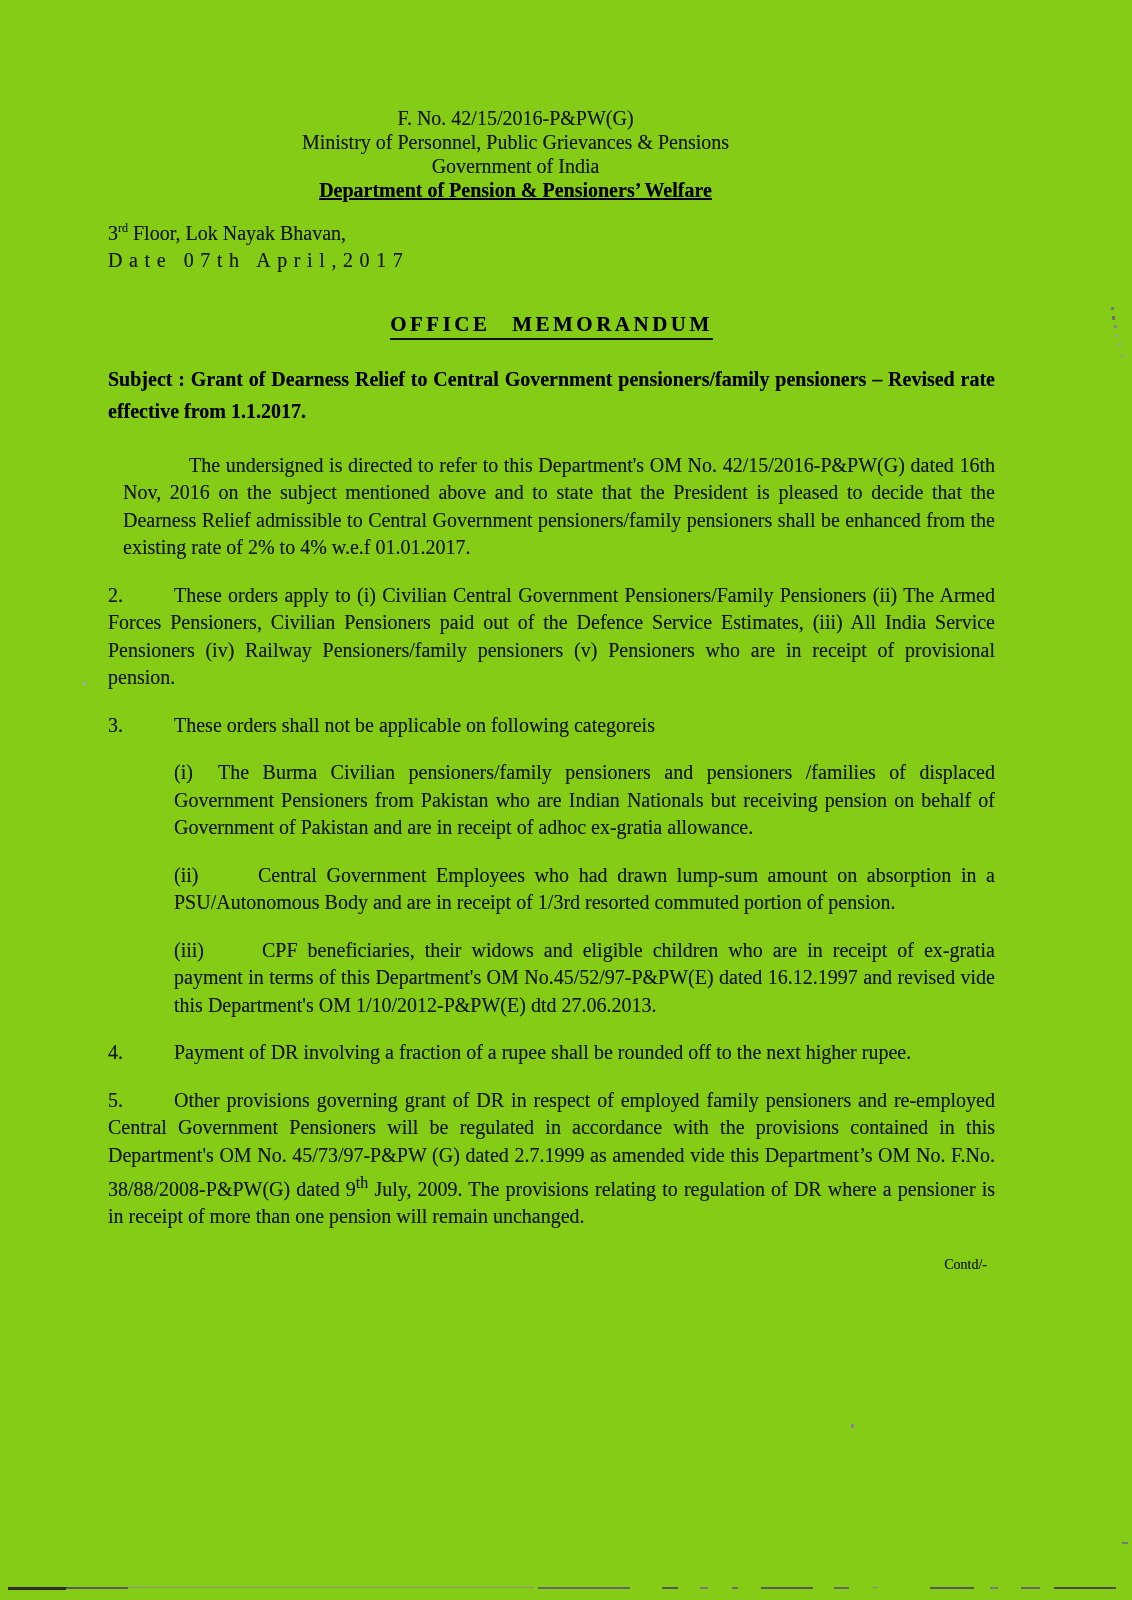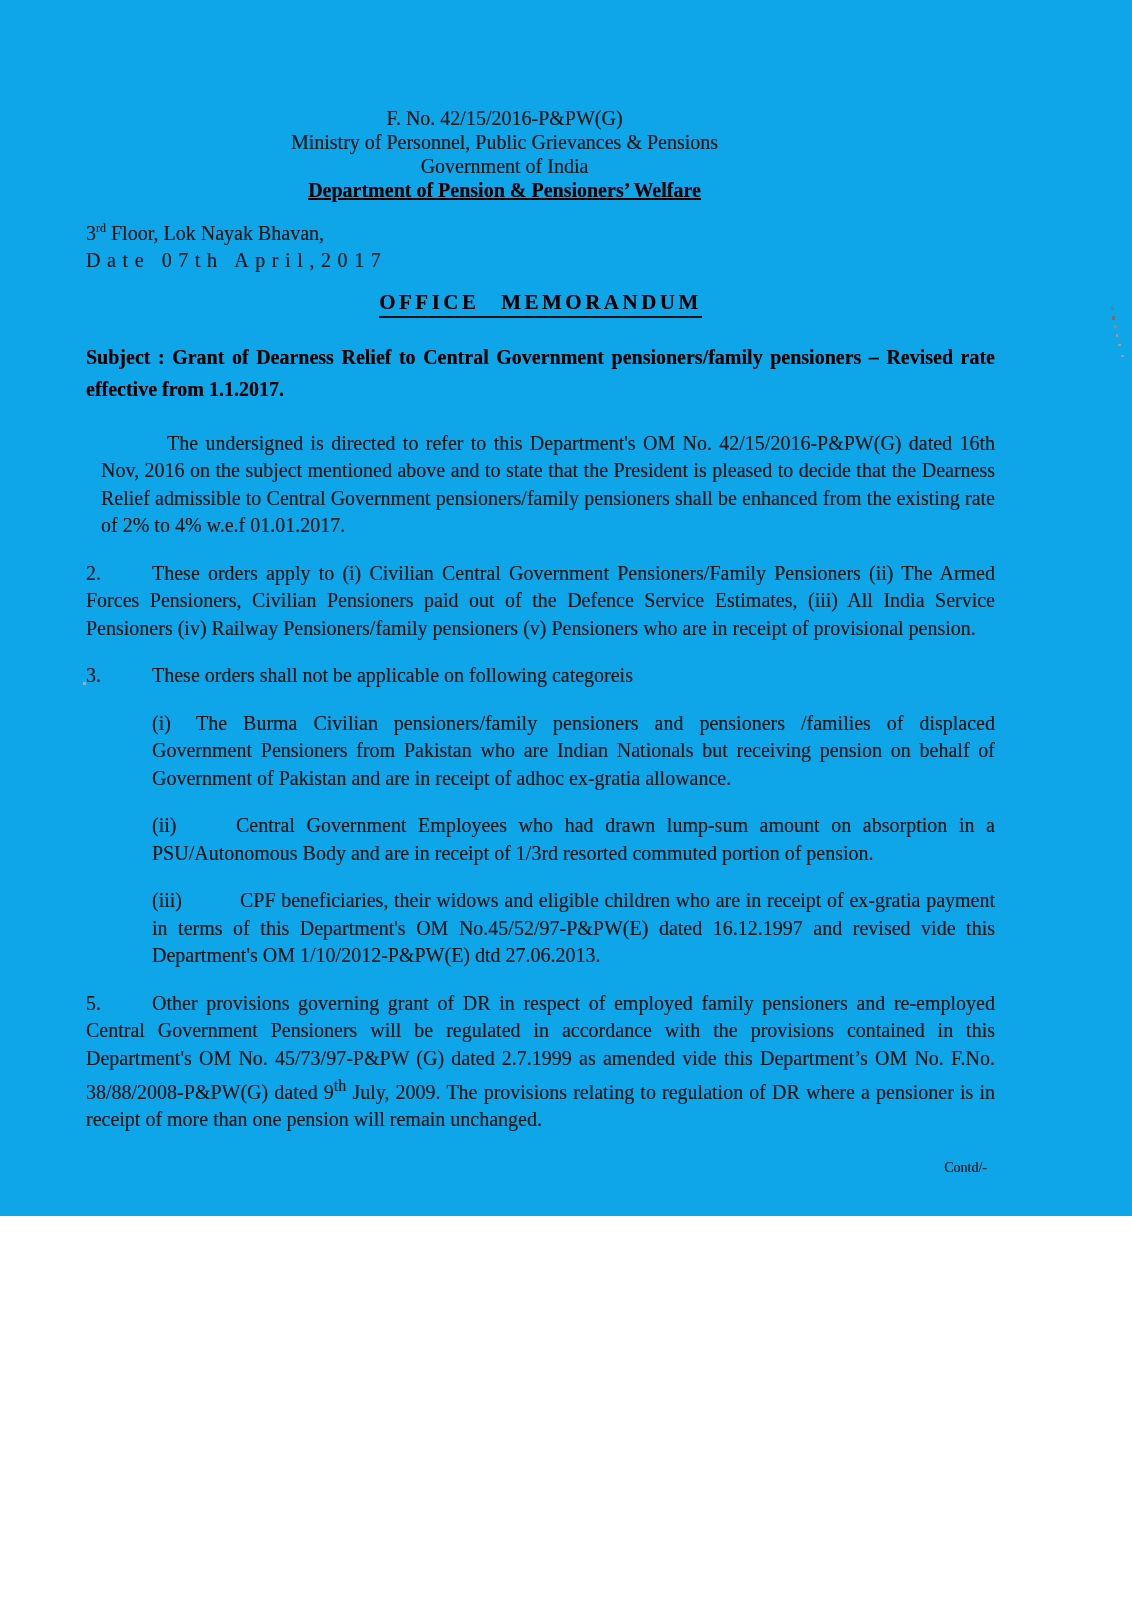--- a/index.html
+++ b/index.html
@@ -1,22 +1,22 @@
 <!DOCTYPE html>
 <html><head>
 <meta charset="utf-8">
 <style>
   html, body { margin: 0; padding: 0; background: #ffffff; }
   .page {
     position: relative;
     width: 1132px;
-    height: 1216px;
-    background: #0ea5e9;
+    height: 1600px;
+    background: #84cc16;
     box-sizing: border-box;
-    padding: 106px 137px 0 86px;
+    padding: 106px 137px 0 108px;
     font-family: "Liberation Serif", "DejaVu Serif", serif;
     color: #171717;
     text-shadow: 0 0 0.5px rgba(0,0,0,0.45);
     overflow: hidden;
   }
   .letterhead {
     text-align: center;
     margin-right: 72px;
     font-size: 20px;
     line-height: 24px;
@@ -25,21 +25,21 @@
   .address {
     margin-top: 13px;
     text-align: left;
     padding-right: 37px;
     font-size: 20px;
     line-height: 27.5px;
   }
   .address sup { font-size: 12px; }
   .date-line { letter-spacing: 0.33em; }
   .om-title {
-    margin-top: 15px;
+    margin-top: 37px;
     text-align: center;
     font-size: 21px;
     font-weight: bold;
     color: #000;
   }
   .om-underline {
     letter-spacing: 3.5px;
     word-spacing: 13px;
     border-bottom: 2.5px solid #111;
     padding-bottom: 2px;
@@ -104,20 +104,21 @@
   <p class="para"><span class="pnum">2.</span><span>These orders apply to (i) Civilian Central Government Pensioners/Family Pensioners (ii) The Armed Forces Pensioners, Civilian Pensioners paid out of the Defence Service Estimates, (iii) All India Service Pensioners (iv) Railway Pensioners/family pensioners (v) Pensioners who are in receipt of provisional pension.</span></p>
 
   <p class="para"><span class="pnum">3.</span><span>These orders shall not be applicable on following categoreis</span></p>
 
   <div class="sublist">
     <p class="para item-i"><span class="marker">(i)</span><span>The Burma Civilian pensioners/family pensioners and pensioners /families of displaced Government Pensioners from Pakistan who are Indian Nationals but receiving pension on behalf of Government of Pakistan and are in receipt of adhoc ex-gratia allowance.</span></p>
     <p class="para item-ii"><span class="marker">(ii)</span><span>Central Government Employees who had drawn lump-sum amount on absorption in a PSU/Autonomous Body and are in receipt of 1/3rd resorted commuted portion of pension.</span></p>
     <p class="para item-iii"><span class="marker">(iii)</span><span>CPF beneficiaries, their widows and eligible children who are in receipt of ex-gratia payment in terms of this Department's OM No.45/52/97-P&amp;PW(E) dated 16.12.1997 and revised vide this Department's OM 1/10/2012-P&amp;PW(E) dtd 27.06.2013.</span></p>
   </div>
 
+  <p class="para"><span class="pnum">4.</span><span>Payment of DR involving a fraction of a rupee shall be rounded off to the next higher rupee.</span></p>
 
   <p class="para"><span class="pnum">5.</span><span>Other provisions governing grant of DR in respect of employed family pensioners and re-employed Central Government Pensioners will be regulated in accordance with the provisions contained in this Department's OM No. 45/73/97-P&amp;PW (G) dated 2.7.1999 as amended vide this Department’s OM No. F.No. 38/88/2008-P&amp;PW(G) dated 9</span><sup class="inline-sup">th</sup><span> July, 2009.  The provisions relating to regulation of DR where a pensioner is in receipt of more than one pension will remain unchanged.</span></p>
 
   <div class="contd">Contd/-</div>
 
   <div class="seg" style="left:8px; width:58px; height:3px; background:#2e2e2e;"></div>
   <div class="seg" style="left:66px; width:62px; background:#5a5a5a;"></div>
   <div class="seg" style="left:128px; width:406px; height:1px; background:#8d8d8d;"></div>
   <div class="seg" style="left:538px; width:92px; background:#666;"></div>
   <div class="seg" style="left:662px; width:16px; background:#555;"></div>

